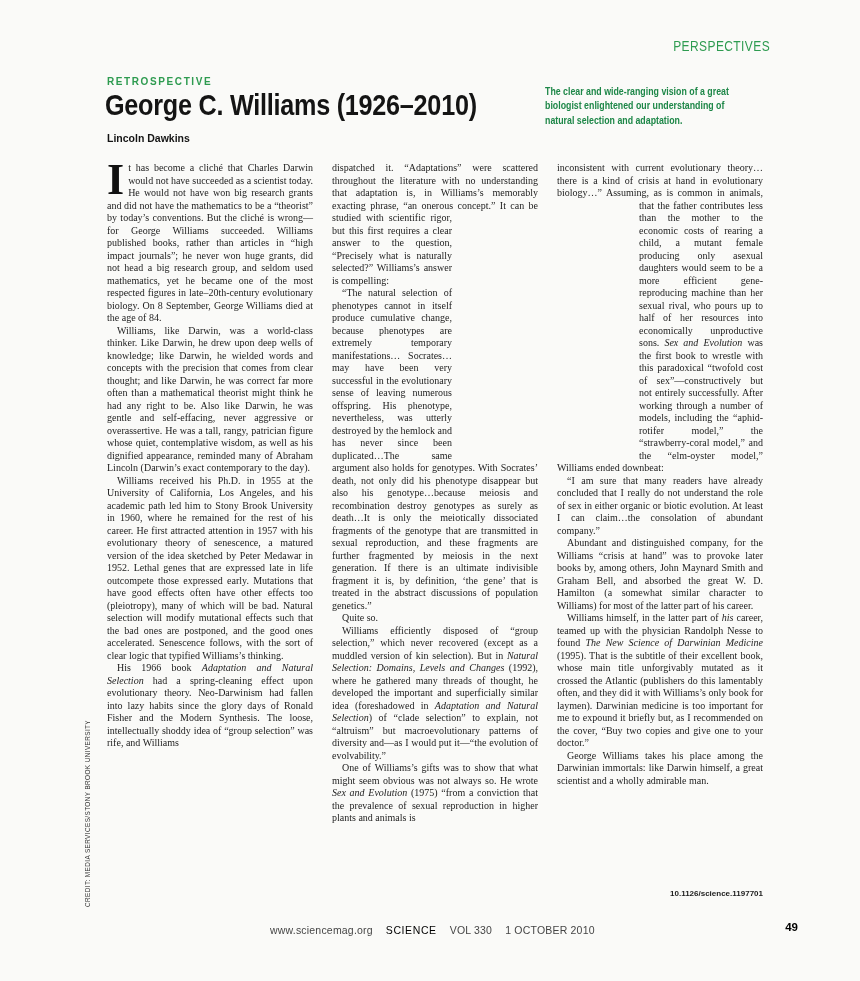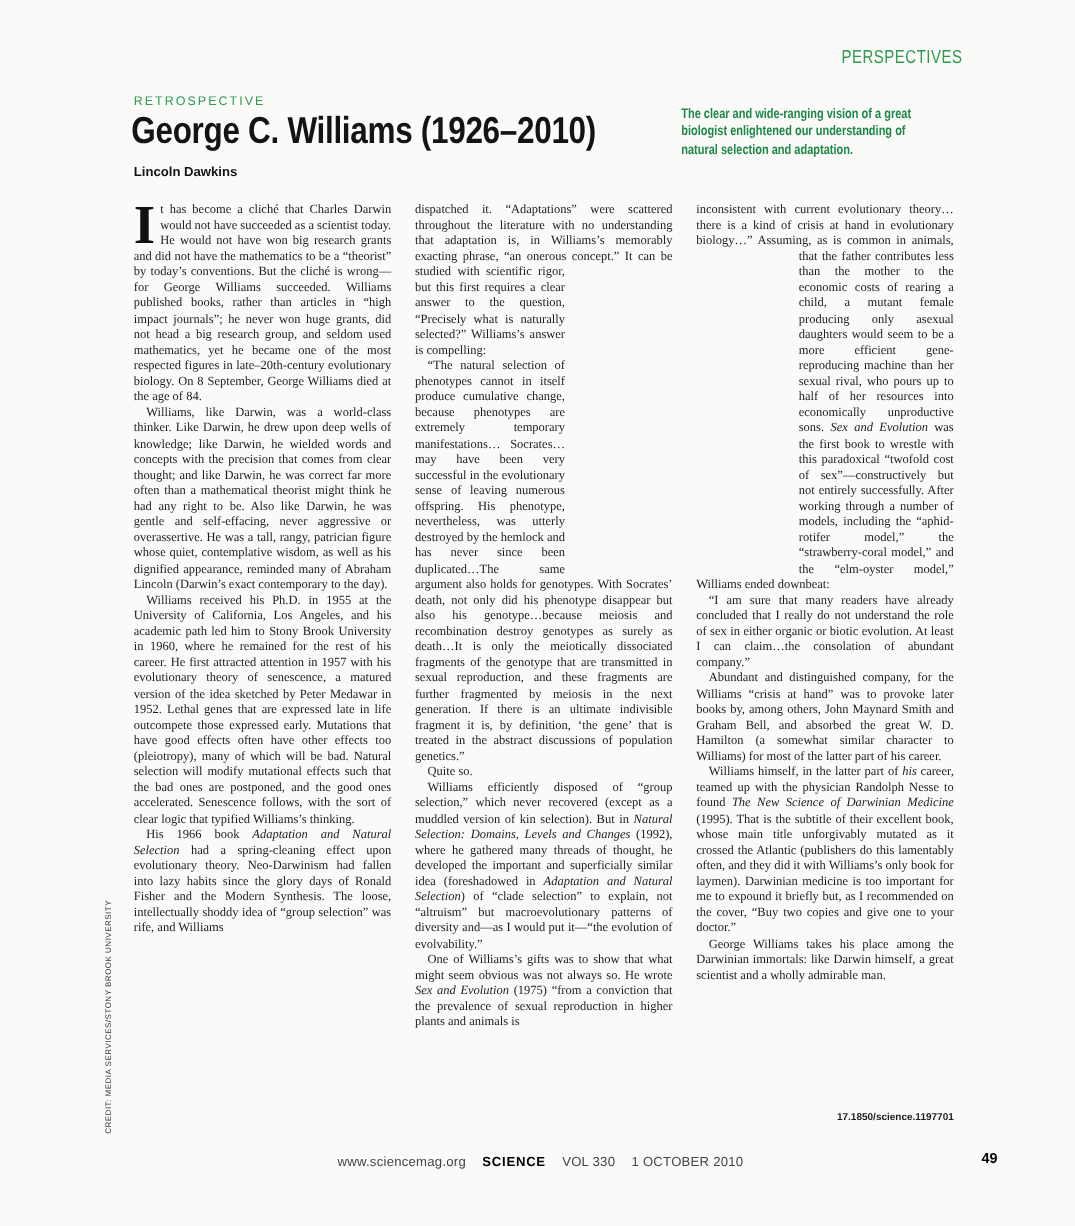--- a/index.html
+++ b/index.html
@@ -2,21 +2,21 @@
 <html><head>
 <meta charset="utf-8">
 <style>
   html,body{margin:0;padding:0;}
   body{width:860px;height:981px;background:#fafaf8;overflow:hidden;
        font-family:"Liberation Sans",sans-serif;-webkit-font-smoothing:antialiased;}
   .page{position:relative;width:860px;height:872px;background:#fafaf8;}
 
   .section-label{position:absolute;right:90px;top:37px;font-size:15px;color:#2e9b50;
        letter-spacing:.5px;transform:scaleX(.8);transform-origin:100% 50%;}
-  .kicker{position:absolute;left:107px;top:76px;font-size:10px;font-weight:400;
+  .kicker{position:absolute;left:107px;top:76px;font-size:10px;font-weight:700;
        color:#2e9b50;letter-spacing:1.6px;}
   .title{position:absolute;left:105px;top:89px;margin:0;font-size:30px;line-height:31px;
        font-weight:700;color:#141414;letter-spacing:-.3px;transform:scaleX(.84);
        transform-origin:0 0;white-space:nowrap;}
   .author{position:absolute;left:107px;top:132px;font-size:10.5px;font-weight:700;color:#141414;}
   .standfirst{position:absolute;left:545px;top:84px;width:300px;font-size:11px;line-height:14.4px;
        font-weight:700;color:#1e8748;white-space:pre-line;transform:scaleX(.8);transform-origin:0 0;}
 
   .columns{position:absolute;left:107px;top:162px;width:656px;display:flex;gap:19px;}
   .col{width:206px;font-family:"Liberation Serif",serif;font-size:10px;line-height:12.5px;
@@ -30,21 +30,21 @@
   .cutout.left{float:left;margin-right:8px;}
 
   .footnote{position:absolute;left:107px;top:884px;width:205px;font-size:7.5px;
        line-height:9.5px;color:#222;}
   .credit{position:absolute;left:84px;top:907px;transform:rotate(-90deg);transform-origin:0 0;
        font-size:6.4px;letter-spacing:.4px;color:#333;white-space:nowrap;}
   .doi{position:absolute;right:97px;top:889px;font-size:8px;font-weight:700;color:#1c1c1c;}
 
   .footer{position:absolute;left:270px;top:924px;display:flex;gap:13px;align-items:flex-end;
        font-size:10.5px;color:#454545;letter-spacing:.2px;}
-  .footer .journal{font-weight:700;color:#000;letter-spacing:.6px;}
+  .footer .journal{font-weight:400;color:#000;letter-spacing:.6px;}
   .pagenum{position:absolute;right:62px;top:921px;font-size:11.5px;font-weight:700;color:#000;margin-left:45px;}
 </style>
 </head>
 <body>
 
 <div class="page">
   <div class="section-label">PERSPECTIVES</div>
   <div class="kicker">RETROSPECTIVE</div>
   <h1 class="title">George C. Williams (1926–2010)</h1>
   <div class="author">Lincoln Dawkins</div>
@@ -69,21 +69,21 @@
       <div class="col">
         <p class="">inconsistent with current evolutionary theory…there is a kind of crisis at hand in evolutionary biology…” Assuming, as is common in animals, that the father contributes <span class="cutout left" style="width: 74px; height: 258px;"></span>less than the mother to the economic costs of rearing a child, a mutant female producing only asexual daughters would seem to be a more efficient gene-reproducing machine than her sexual rival, who pours up to half of her resources into economically unproductive sons. <i>Sex and Evolution</i> was the first book to wrestle with this paradoxical “twofold cost of sex”—constructively but not entirely successfully. After working through a number of models, including the “aphid-rotifer model,” the “strawberry-coral model,” and the “elm-oyster model,” Williams ended downbeat:</p>
         <p class="indent">“I am sure that many readers have already concluded that I really do not understand the role of sex in either organic or biotic evolution. At least I can claim…the consolation of abundant company.”</p>
         <p class="indent">Abundant and distinguished company, for the Williams “crisis at hand” was to provoke later books by, among others, John Maynard Smith and Graham Bell, and absorbed the great W. D. Hamilton (a somewhat similar character to Williams) for most of the latter part of his career.</p>
         <p class="indent">Williams himself, in the latter part of <i>his</i> career, teamed up with the physician Randolph Nesse to found <i>The New Science of Darwinian Medicine</i> (1995). That is the subtitle of their excellent book, whose main title unforgivably mutated as it crossed the Atlantic (publishers do this lamentably often, and they did it with Williams’s only book for laymen). Darwinian medicine is too important for me to expound it briefly but, as I recommended on the cover, “Buy two copies and give one to your doctor.”</p>
         <p class="indent">George Williams takes his place among the Darwinian immortals: like Darwin himself, a great scientist and a wholly admirable man.</p>
       </div>
     </div>
 
   <div class="credit">CREDIT: MEDIA SERVICES/STONY BROOK UNIVERSITY</div>
-  <div class="doi">17.1850/science.1197701</div>
+  <div class="doi">10.1126/science.1197701</div>
 
   <div class="footer">
     <span>www.sciencemag.org</span>
     <span class="journal">SCIENCE</span>
     <span>VOL 330</span>
     <span>1 OCTOBER 2010</span>
   </div>
   <div class="pagenum">49</div>
 </div>
 

